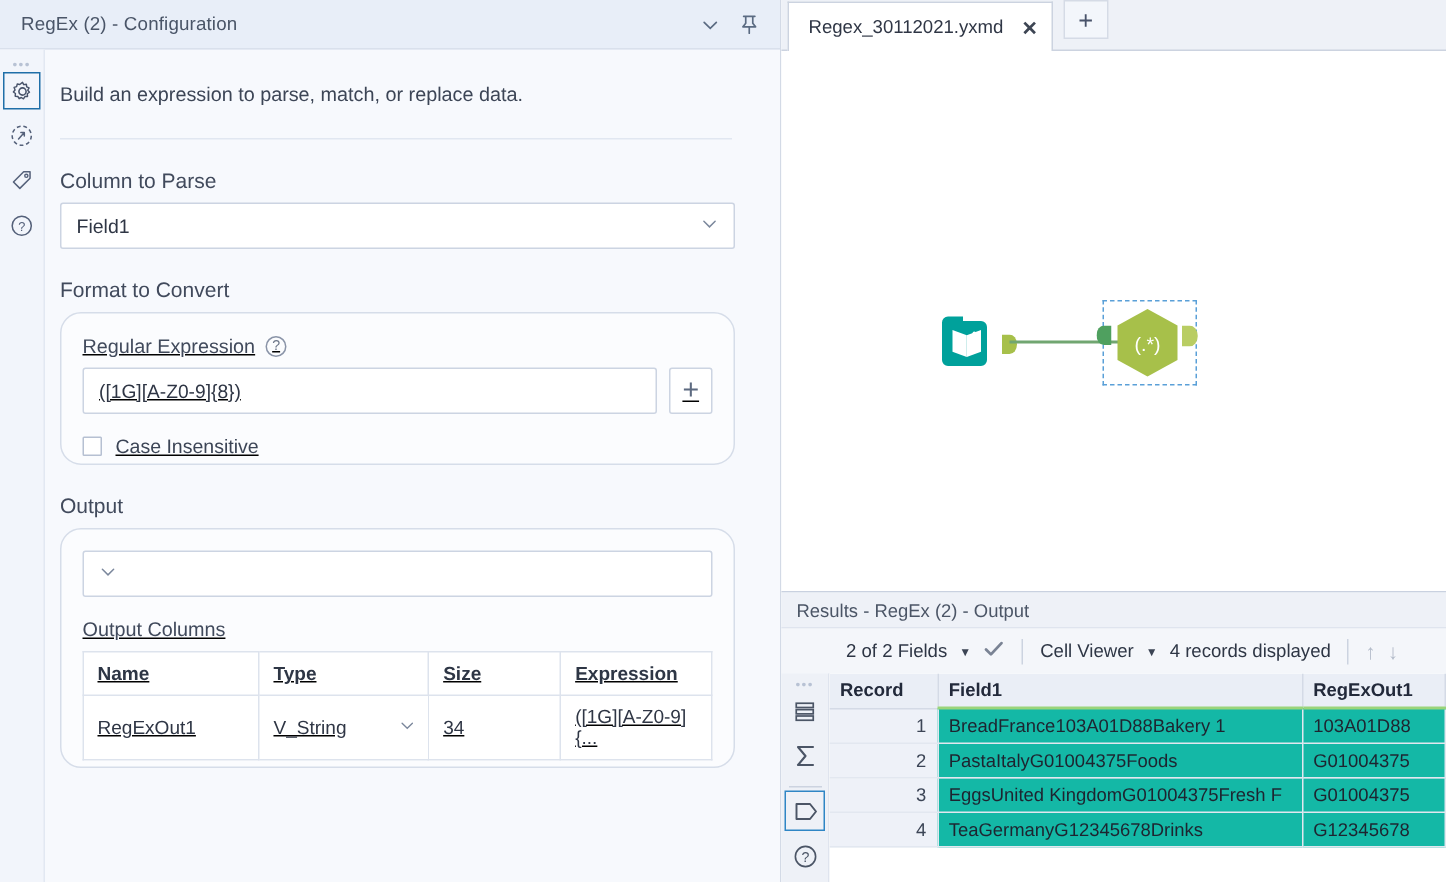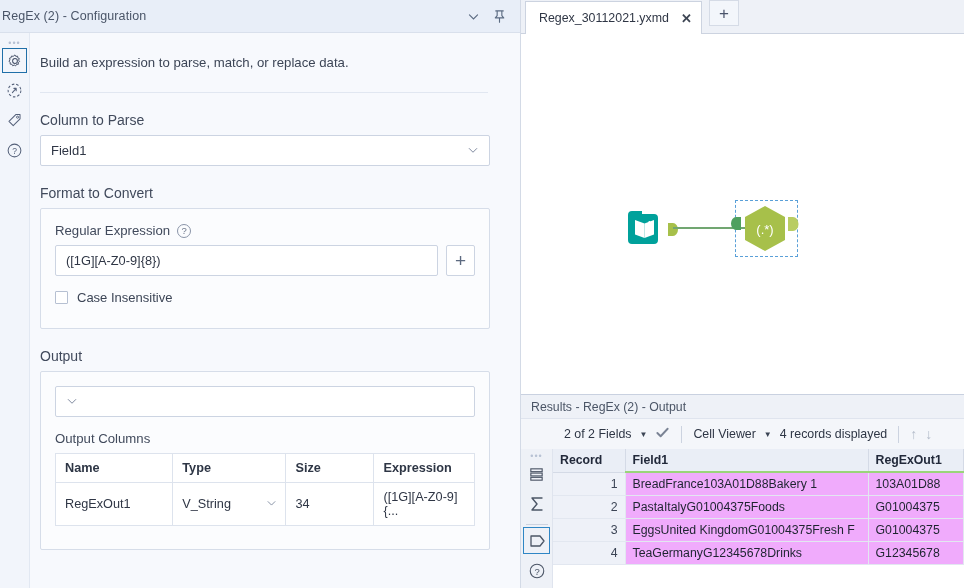--- a/index.html
+++ b/index.html
@@ -13,21 +13,21 @@
 
   
   #config-panel {
     position: absolute; left: 0; top: 0; width: 521px; height: 588px;
     background: #f7f9fd;
     border-right: 1px solid #d3dae6;
   }
   #config-titlebar {
     height: 33px; background: #e8eef8;
     border-bottom: 1px solid #d9e0ec;
-    display: flex; align-items: center; padding: 0 8px 0 2px;
+    display: flex; align-items: center; padding: 0 8px 0 14px;
   }
   #config-title {
     font-size: 12.5px; color: #4a5568; flex: 1; letter-spacing: .1px;
   }
   .tb-icon {
     width: 26px; height: 26px; display: flex; align-items: center;
     justify-content: center; color: #5b6b82;
   }
 
   
@@ -62,22 +62,22 @@
   }
   .field {
     height: 31px; background: #ffffff; border: 1px solid #ccd4e2;
     border-radius: 2px; display: flex; align-items: center;
     padding: 0 10px; font-size: 13px; color: #2f3645;
   }
   .field .val { flex: 1; }
   .chev { color: #7b879c; font-size: 11px; }
 
   .panel-box {
-    border: 1px solid #d6dde9; background: #fbfcfe; border-radius: 2px;
-    padding: 14px 14px 23px 14px; margin-left: 2px;
+    border: 1px solid #d6dde9; background: #fbfcfe; border-radius: 14px;
+    padding: 14px 14px 4px 14px; margin-left: 2px; text-decoration: underline;
   }
 
   .label-row { display: flex; align-items: center; gap: 7px; margin-bottom: 7px; }
   .qmark {
     width: 14px; height: 14px; border: 1.3px solid #8a94a8; border-radius: 50%;
     font-size: 9.5px; color: #6c7689; display: flex; align-items: center;
     justify-content: center; line-height: 1;
   }
   .regex-row { display: flex; align-items: center; gap: 8px; text-align: center; }
   .regex-input {
@@ -190,21 +190,21 @@
   table.rg { width: 100%; border-collapse: collapse; font-size: 12.3px; }
   table.rg th {
     background: #eaeef6; color: #22293a; font-weight: bold; text-align: left;
     padding: 4px 7px; height: 22px; border-right: 1px solid #d4dae6;
     border-bottom: 2px solid #9ad47a;
   }
   table.rg th.rec { text-align: left; width: 72px; border-bottom: 1px solid #d4dae6; }
   table.rg td {
     padding: 4px 7px; height: 22px; color: #1e2430;
     border-right: 1px solid #e2e7f0; border-bottom: 1px solid #e2e7f0;
-    background: #f0abfc;
+    background: #14b8a6;
   }
   table.rg td.rec {
     text-align: right; background: #eef1f8; color: #3c4556; width: 72px;
   }
   .col-f1 { width: 243px; }
 </style>
 </head>
 <body>
 
 <div id="app">

